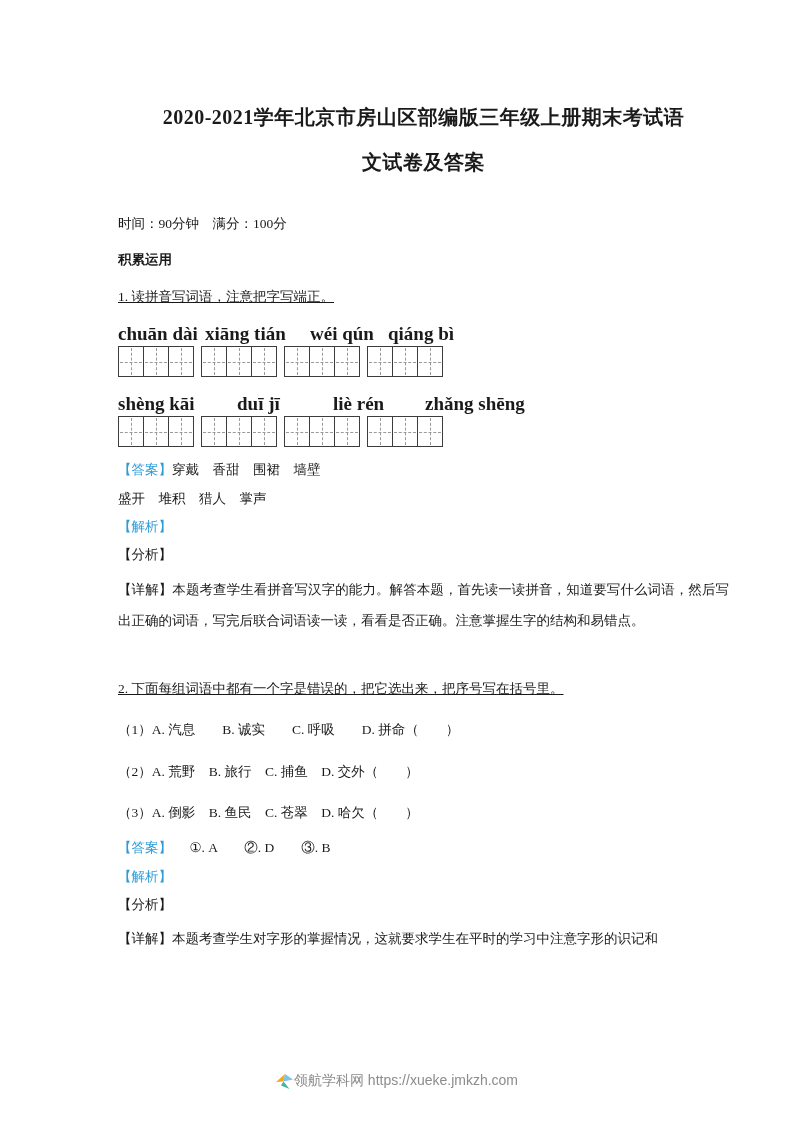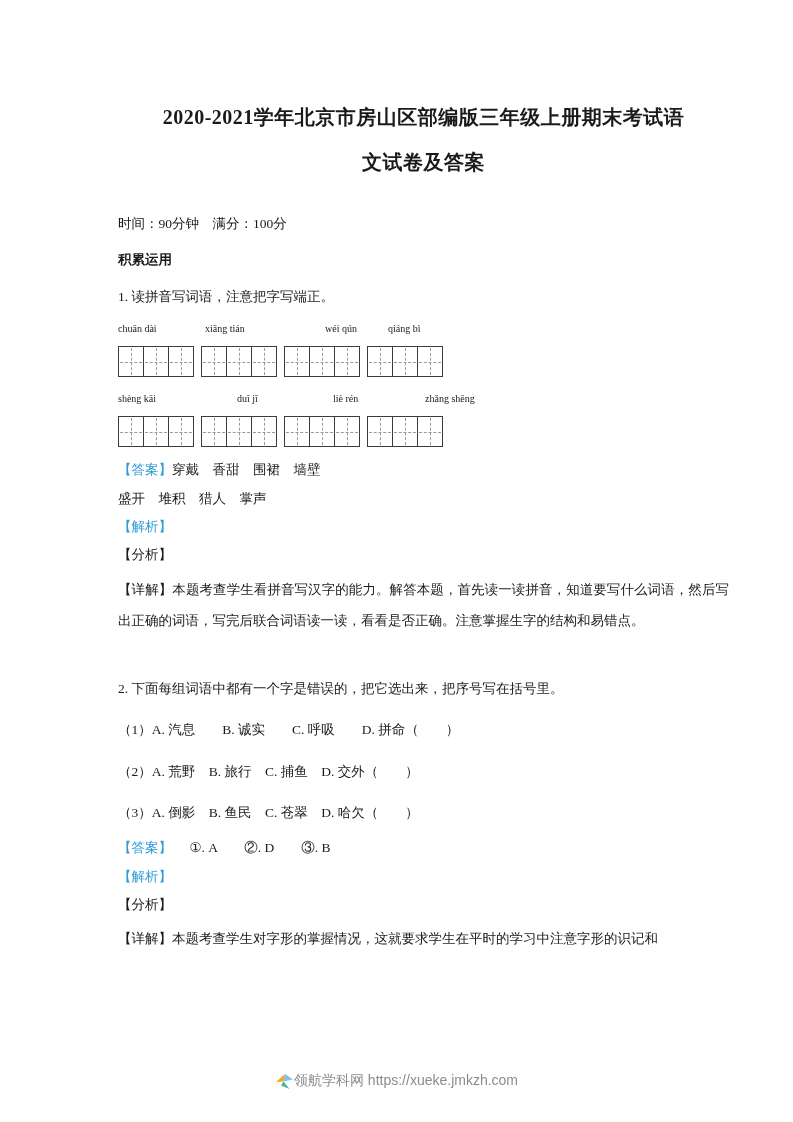--- a/index.html
+++ b/index.html
@@ -14,23 +14,23 @@
   .page { position: relative; width: 793px; height: 1122px; background: #fff; }
   .content { padding: 95px 64px 0 118px; }
 
   .doc-title {
     max-width: 540px; margin: 0 auto;
     font-size: 20px; font-weight: bold; text-align: center;
     line-height: 2.25; letter-spacing: 0.5px;
   }
   .meta-line { margin-top: 30px; font-size: 13.5px; }
   .section-title { margin-top: 18px; font-size: 13.5px; font-weight: bold; }
-  .q-prompt { margin-top: 16px; font-size: 13.5px; line-height: 1.8; }
+  .q-prompt { margin-top: 16px; font-size: 13.5px; line-height: 1.8; text-decoration: underline; }
 
-  .pinyin-row { position: relative; height: 20px; margin-top: 14px; font-size: 10px; }
+  .pinyin-row { position: relative; height: 20px; margin-top: 14px; font-size: 19px; font-weight: bold; }
   .pinyin-row span { position: absolute; top: 0; white-space: nowrap; }
 
   .grid-row { display: flex; gap: 7px; margin-top: 3px; }
   .grid-group { display: flex; }
   .cell {
     width: 26px; height: 31px;
     border: 1px solid #3c3c3c;
     margin-left: -1px;
     position: relative;
     background: #fff;
@@ -70,21 +70,21 @@
 
     <div class="meta-line">时间：90分钟　满分：100分</div>
 
     <div class="section-title">积累运用</div>
 
     <div class="q-prompt">1. 读拼音写词语，注意把字写端正。</div>
 
     <div class="pinyin-row">
       <span style="left:0">chuān dài</span>
       <span style="left:87px">xiāng tián</span>
-      <span style="left:207px">wéi qún</span>
+      <span style="left:192px">wéi qún</span>
       <span style="left:270px">qiáng bì</span>
     </div>
     <div class="grid-row">
       <div class="grid-group">
           <div class="cell"></div>
           <div class="cell"></div>
           <div class="cell"></div>
         </div>
       <div class="grid-group">
           <div class="cell"></div>

